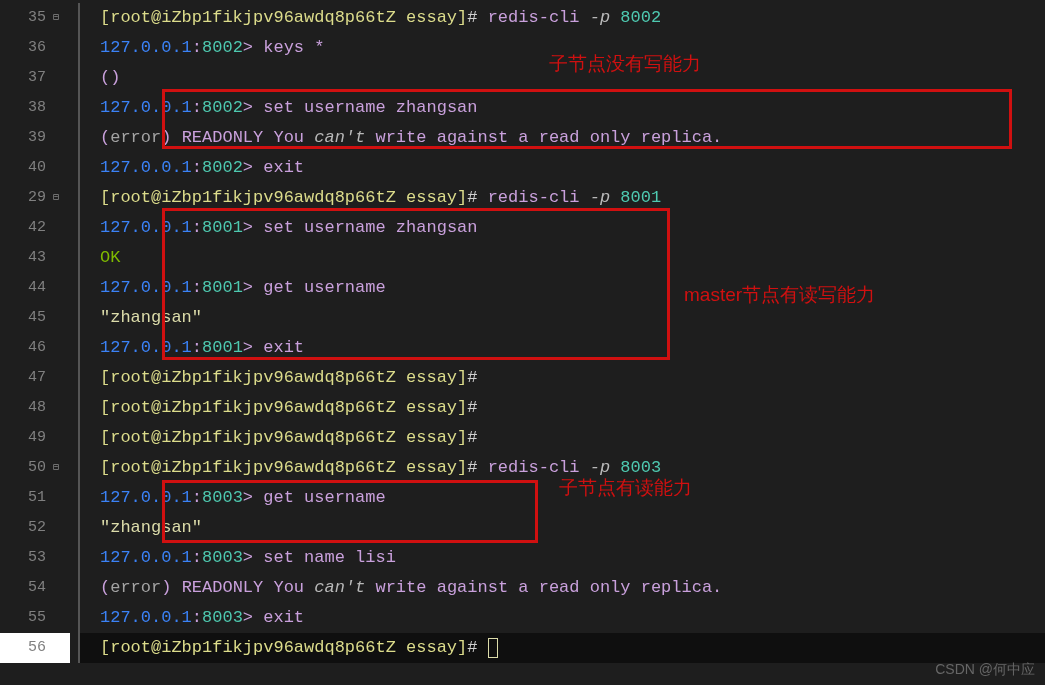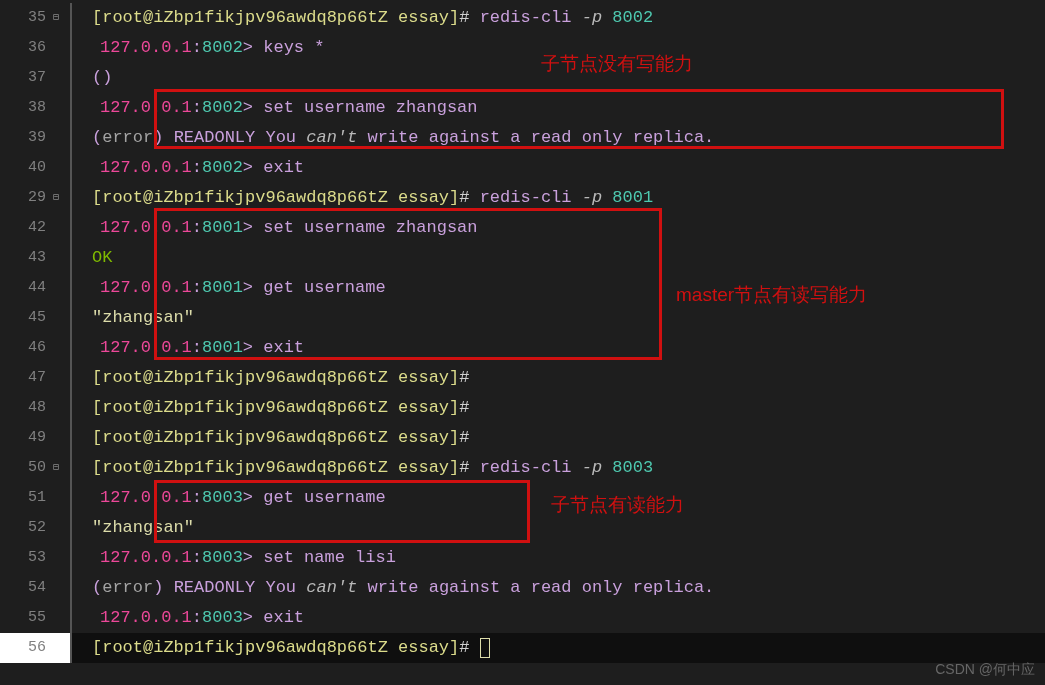--- a/index.html
+++ b/index.html
@@ -6,21 +6,21 @@
 body {
   background: #1e1e1e;
   font-family: Consolas, 'Courier New', monospace;
   font-size: 17px;
   line-height: 1.75;
   width: 1045px;
   height: 685px;
   overflow: hidden;
   position: relative;
 }
-.editor { display: flex; height: 100%; }
+.editor { display: flex; height: 100%; gap: 8px; }
 .gutter {
   width: 70px;
   background: #1e1e1e;
   padding-top: 3px;
   flex-shrink: 0;
 }
 .line-num {
   display: flex;
   align-items: center;
   justify-content: flex-end;
@@ -55,21 +55,21 @@
   display: flex;
   align-items: center;
 }
 .line.hl-bg { background: #0f0f0f; }
 .c-root-bracket { color: #dcdc8b; }
 .c-root { color: #dcdc8b; }
 .c-hash { color: #d0d0d0; }
 .c-cmd { color: #c9a0dc; text-align: center; }
 .c-flag { font-style: italic; color: #b8b8b8; }
 .c-port { color: #4ec9b0; }
-.c-ip { color: #ec4899; margin-left: 8px; }
+.c-ip { color: #3b82f6; }
 .c-colon { color: #c9a0dc; }
 .c-prompt-port { color: #4ec9b0; }
 .c-gt { color: #c9a0dc; }
 .c-paren { color: #c9a0dc; }
 .c-error { color: #a3a3a3; }
 .c-cant { color: #b8b8b8; font-style: italic; }
 .c-text { color: #c9a0dc; }
 .c-ok { color: #7fba00; }
 .c-str { color: #dcdcaa; }
 .red-box {
@@ -197,21 +197,21 @@
     </div>
   <div class="code-area" id="code">
     <div id="boxes">
         <div class="red-box" style="top: 89px; left: 84px; width: 850px; height: 60px;"></div>
         <div class="red-box" style="top: 208px; left: 84px; width: 508px; height: 152px;"></div>
         <div class="red-box" style="top: 480px; left: 84px; width: 376px; height: 63px;"></div>
       </div>
     <div id="annos">
         <div class="annotation" style="top: 40px; left: 471px; margin-top: 7px;">子节点没有写能力</div>
         <div class="annotation" style="top: 278px; left: 606px;">master节点有读写能力</div>
-        <div class="annotation" style="top: 488px; left: 481px;">子节点有读能力</div>
+        <div class="annotation" style="top: 471px; left: 481px;">子节点有读能力</div>
       </div>
   <div class="line"><span class="c-root-bracket">[</span><span class="c-root">root@iZbp1fikjpv96awdq8p66tZ essay</span><span class="c-root-bracket">]</span><span class="c-hash"># </span><span class="c-cmd">redis-cli </span><span class="c-flag">-p</span><span class="c-port"> 8002</span></div>
       <div class="line"><span class="c-ip">127.0.0.1</span><span class="c-colon">:</span><span class="c-prompt-port">8002</span><span class="c-gt">&gt; </span><span class="c-text">keys *</span></div>
       <div class="line"><span class="c-paren">(</span><span class="c-paren">)</span></div>
       <div class="line"><span class="c-ip">127.0.0.1</span><span class="c-colon">:</span><span class="c-prompt-port">8002</span><span class="c-gt">&gt; </span><span class="c-text">set username zhangsan</span></div>
       <div class="line"><span class="c-paren">(</span><span class="c-error">error</span><span class="c-paren">) </span><span class="c-text">READONLY You </span><span class="c-cant">can't</span><span class="c-text"> write against a read only replica.</span></div>
       <div class="line"><span class="c-ip">127.0.0.1</span><span class="c-colon">:</span><span class="c-prompt-port">8002</span><span class="c-gt">&gt; </span><span class="c-text">exit</span></div>
       <div class="line"><span class="c-root-bracket">[</span><span class="c-root">root@iZbp1fikjpv96awdq8p66tZ essay</span><span class="c-root-bracket">]</span><span class="c-hash"># </span><span class="c-cmd">redis-cli </span><span class="c-flag">-p</span><span class="c-port"> 8001</span></div>
       <div class="line"><span class="c-ip">127.0.0.1</span><span class="c-colon">:</span><span class="c-prompt-port">8001</span><span class="c-gt">&gt; </span><span class="c-text">set username zhangsan</span></div>
       <div class="line"><span class="c-ok">OK</span></div>

